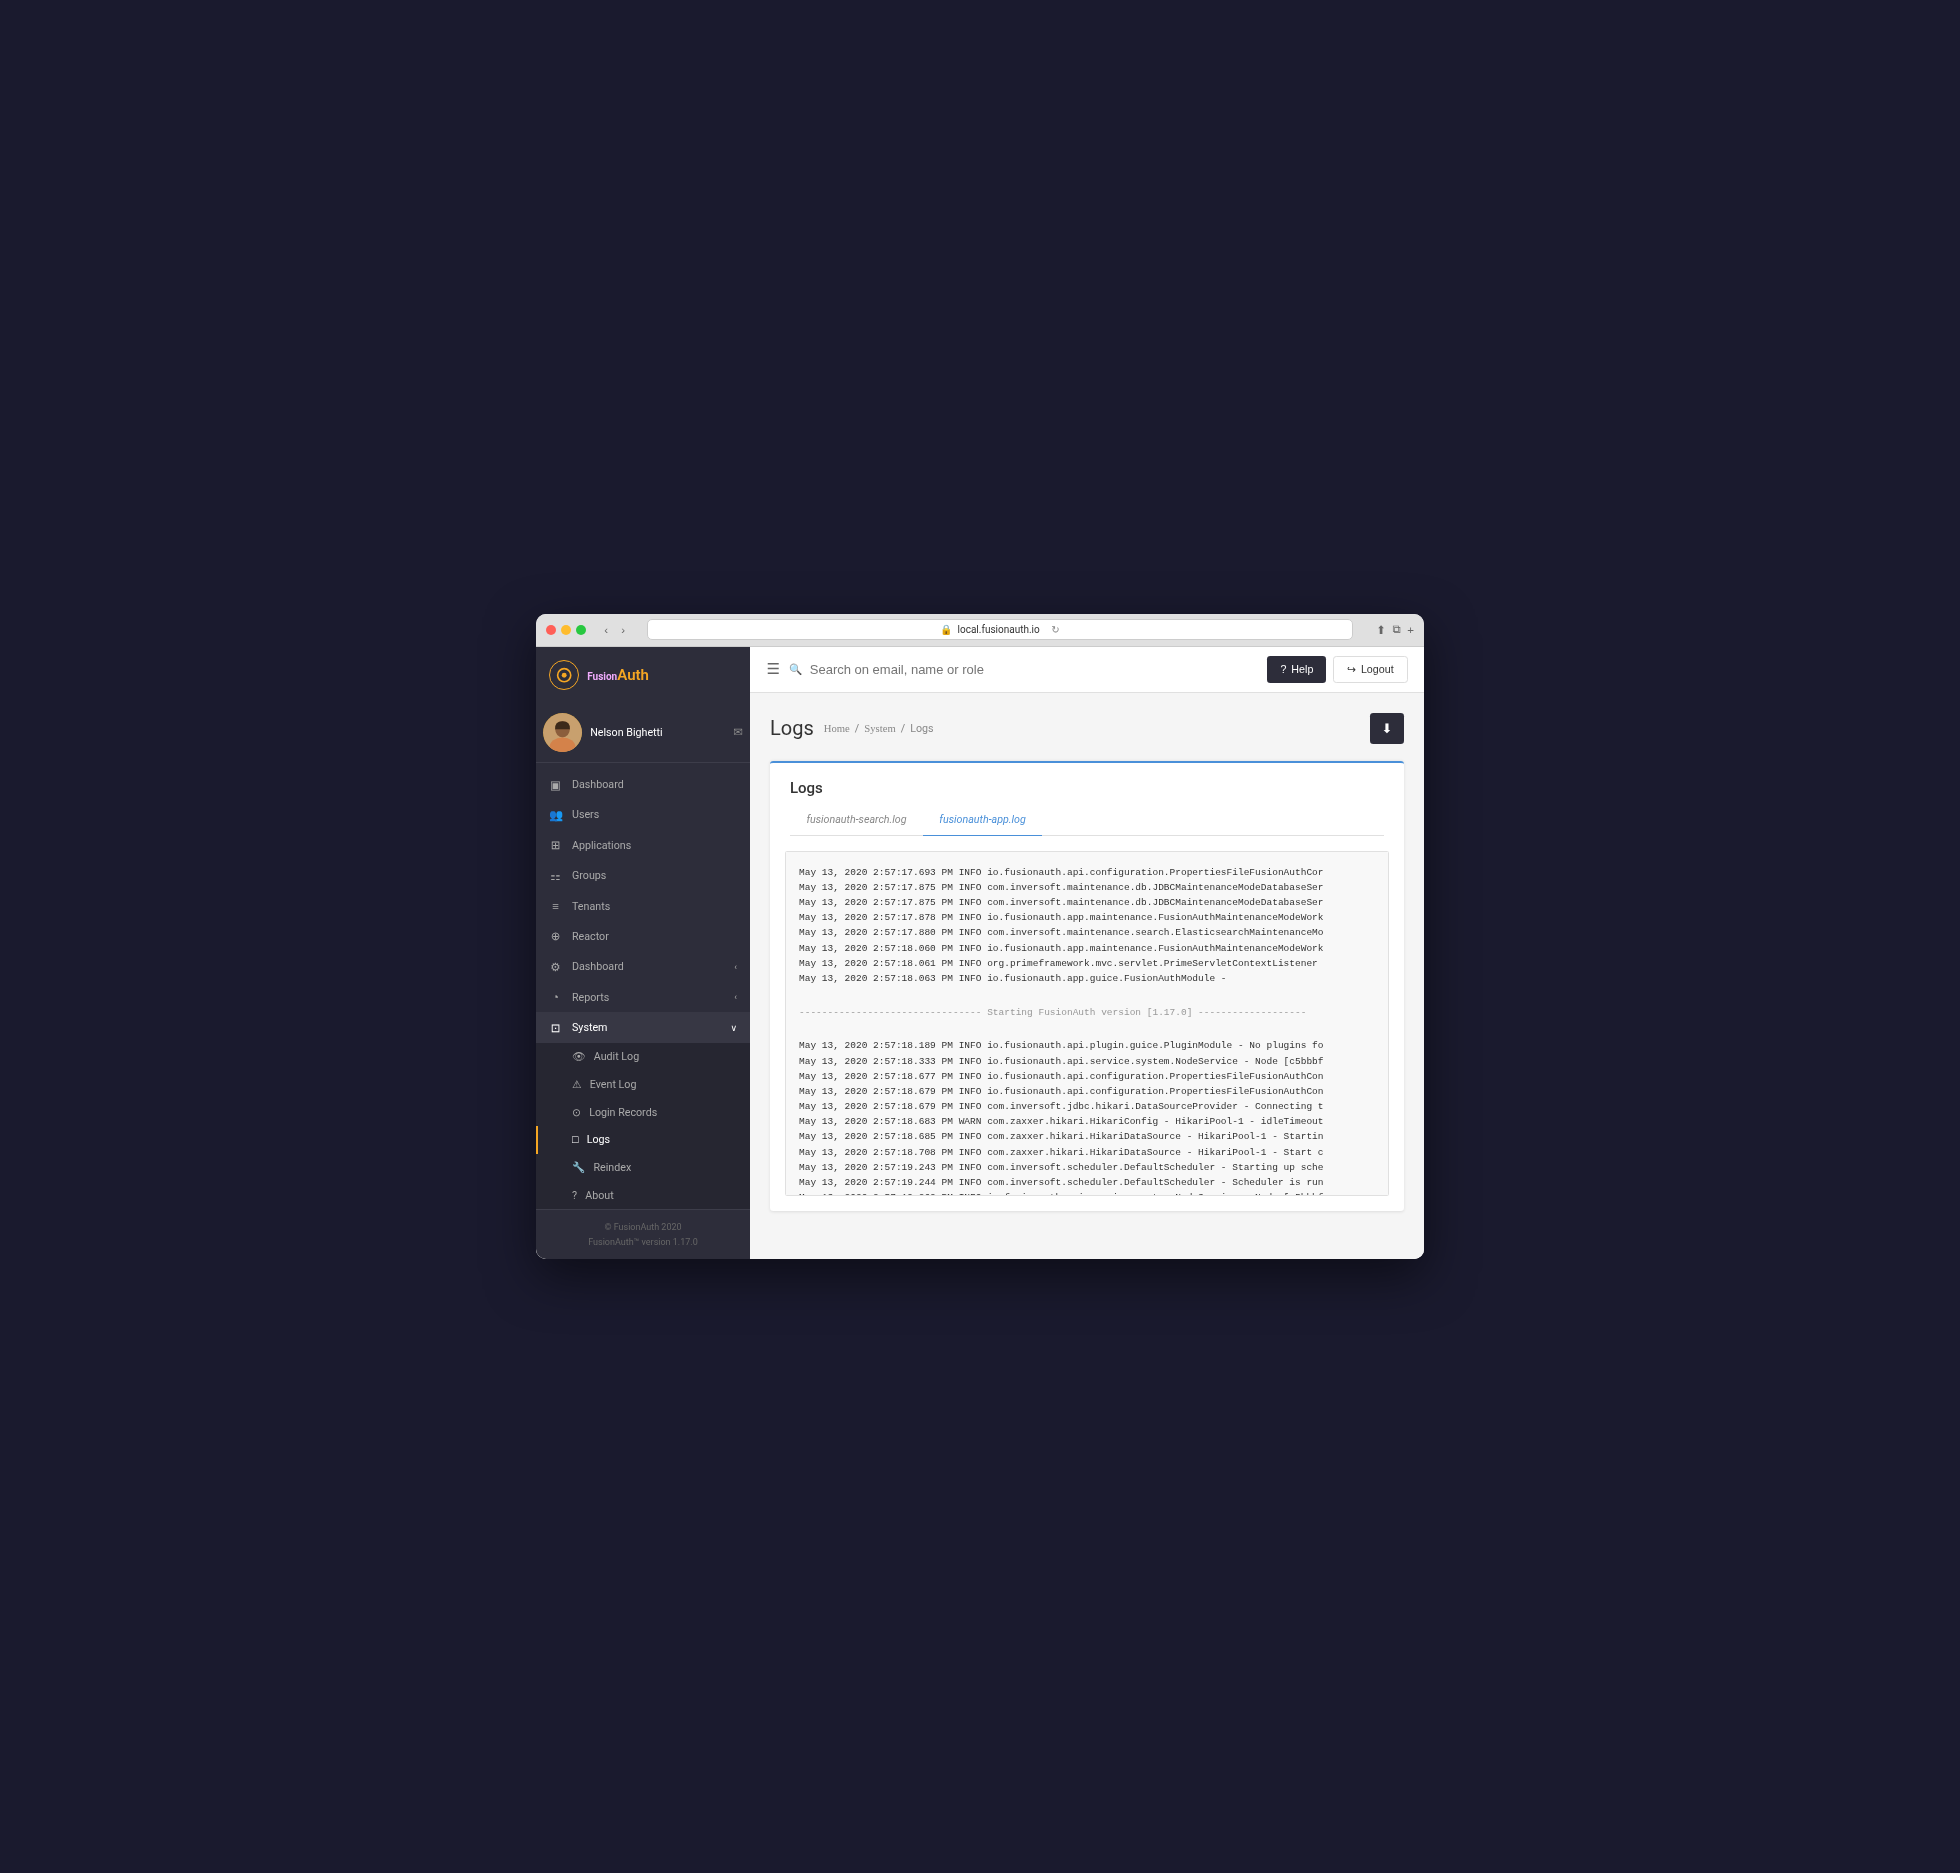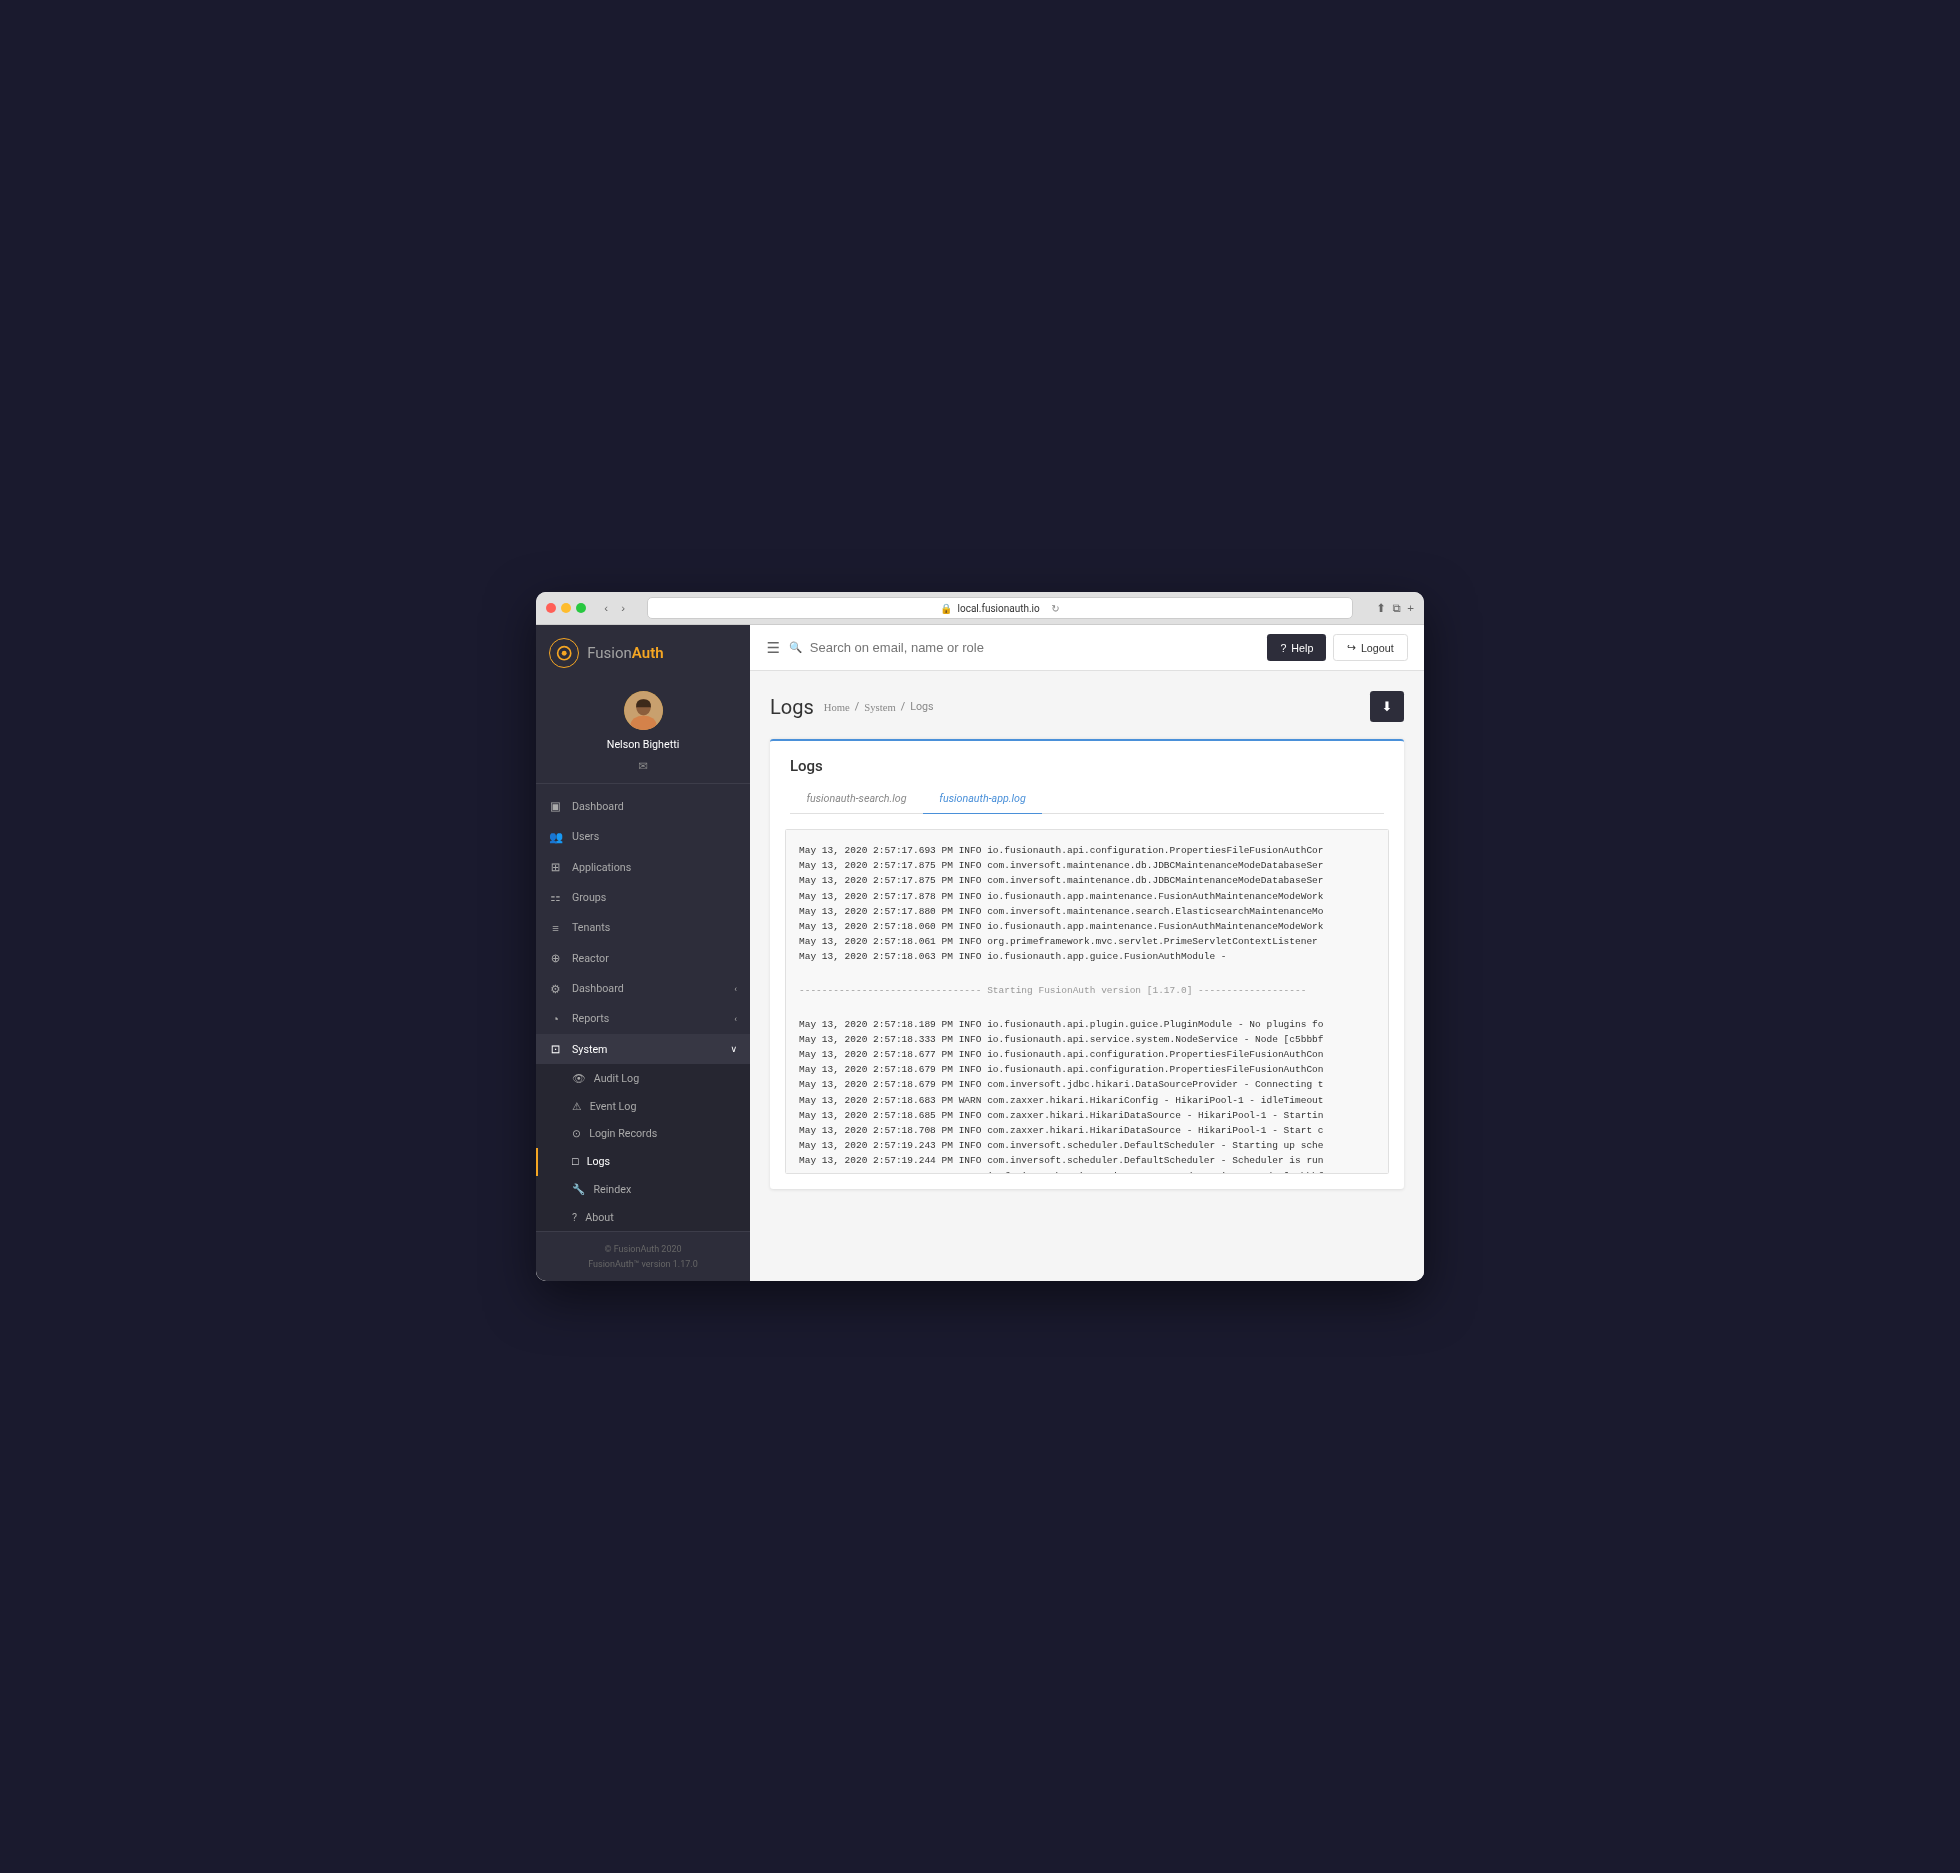--- a/index.html
+++ b/index.html
@@ -91,21 +91,20 @@
       display: flex; align-items: center; justify-content: center;
       color: #f5a623; font-size: 13px;
     }
 
     .user-section {
       padding: 10px 7px;
       display: flex;
       align-items: center;
       gap: 8.2px;
       border-bottom: 0.8px solid #3d3d4a;
-      flex-direction: column;
     }
     .avatar {
       width: 39px; height: 39px;
       border-radius: 50%;
       background: linear-gradient(135deg, #8b6914, #d4a847);
       display: flex; align-items: center; justify-content: center;
       overflow: hidden;
       flex-shrink: 0;
     }
     .avatar svg { width: 39px; height: 39px; }
@@ -314,21 +313,21 @@
 
     <div class="sidebar">
       <div class="sidebar-logo">
         <div class="logo-icon">
           <svg width="16.4" height="16.4" viewBox="0 0 20 20" fill="none">
             <circle cx="10" cy="10" r="8" stroke="#f5a623" stroke-width="2" fill="none"></circle>
             <circle cx="10" cy="10" r="3" fill="#f5a623"></circle>
           </svg>
         </div>
         <div>
-          <span style="color:#a3a3a3; font-size:15px; font-weight:400;">Fusion</span><span style="color:#f5a623; font-size:15px; font-weight:600;">Auth</span>
+          <span style="color:#f0abfc; font-size:10px; font-weight:700;">Fusion</span><span style="color:#f5a623; font-size:15px; font-weight:600;">Auth</span>
         </div>
       </div>
 
       <div class="user-section">
         <div class="avatar">
           <svg viewBox="0 0 48 48" xmlns="http://www.w3.org/2000/svg">
             <circle cx="24" cy="24" r="24" fill="#c8a06e"></circle>
             <ellipse cx="24" cy="20" rx="9" ry="10" fill="#8b5e3c"></ellipse>
             <ellipse cx="24" cy="42" rx="16" ry="12" fill="#d4824a"></ellipse>
             <path d="M15 20 Q14 10 24 10 Q34 10 33 20" fill="#3d2a1a"></path>

